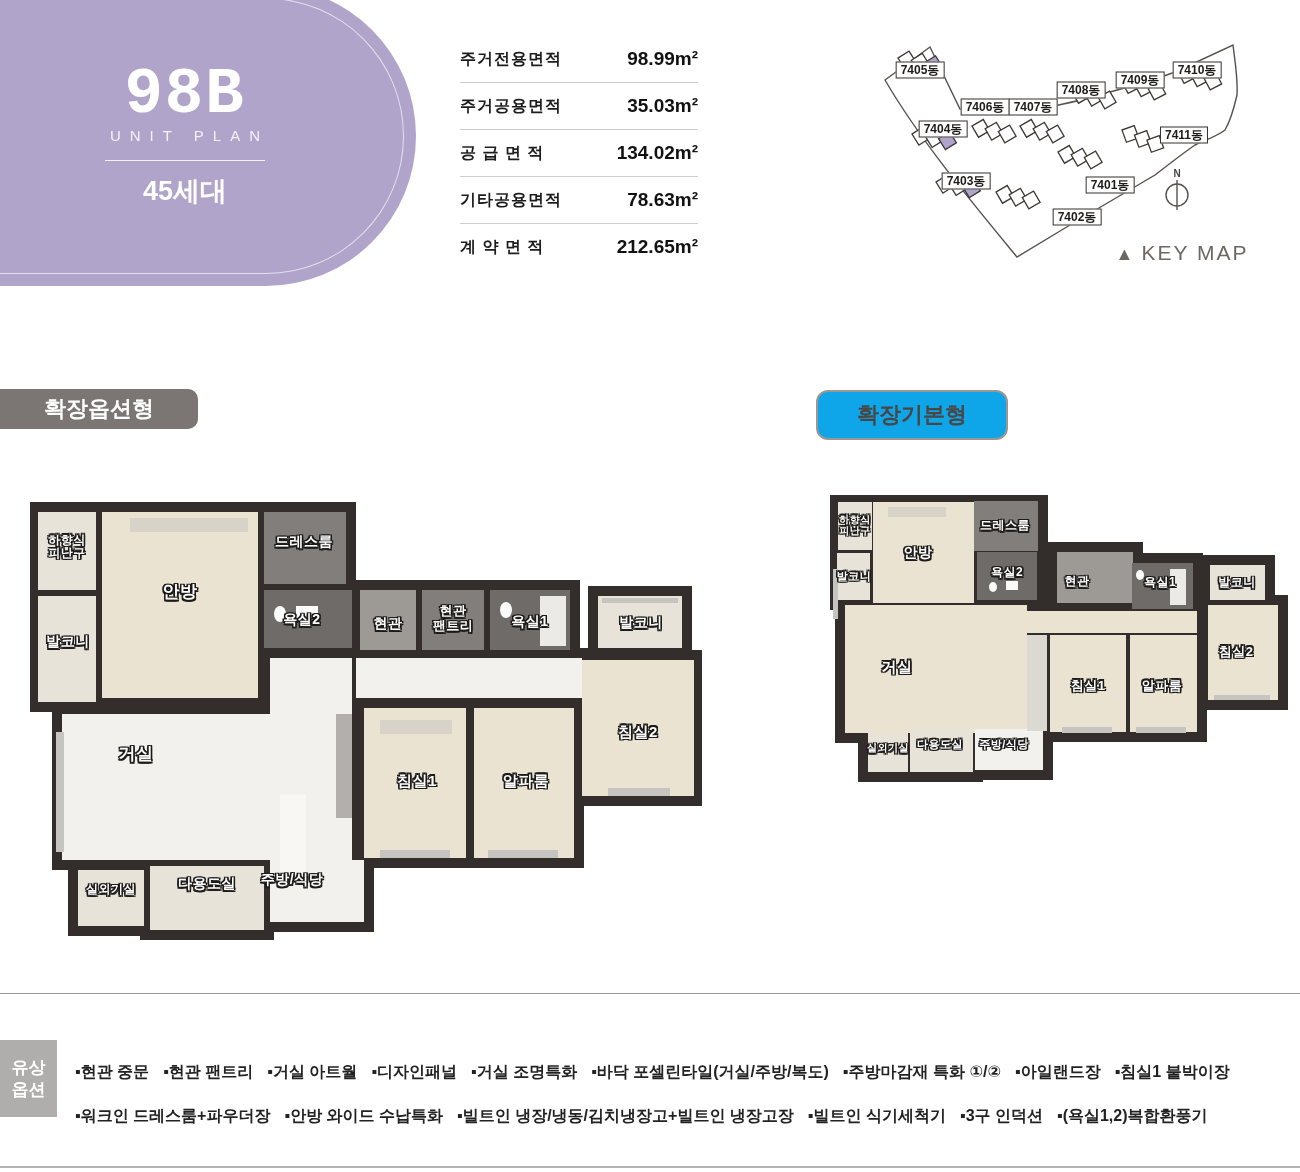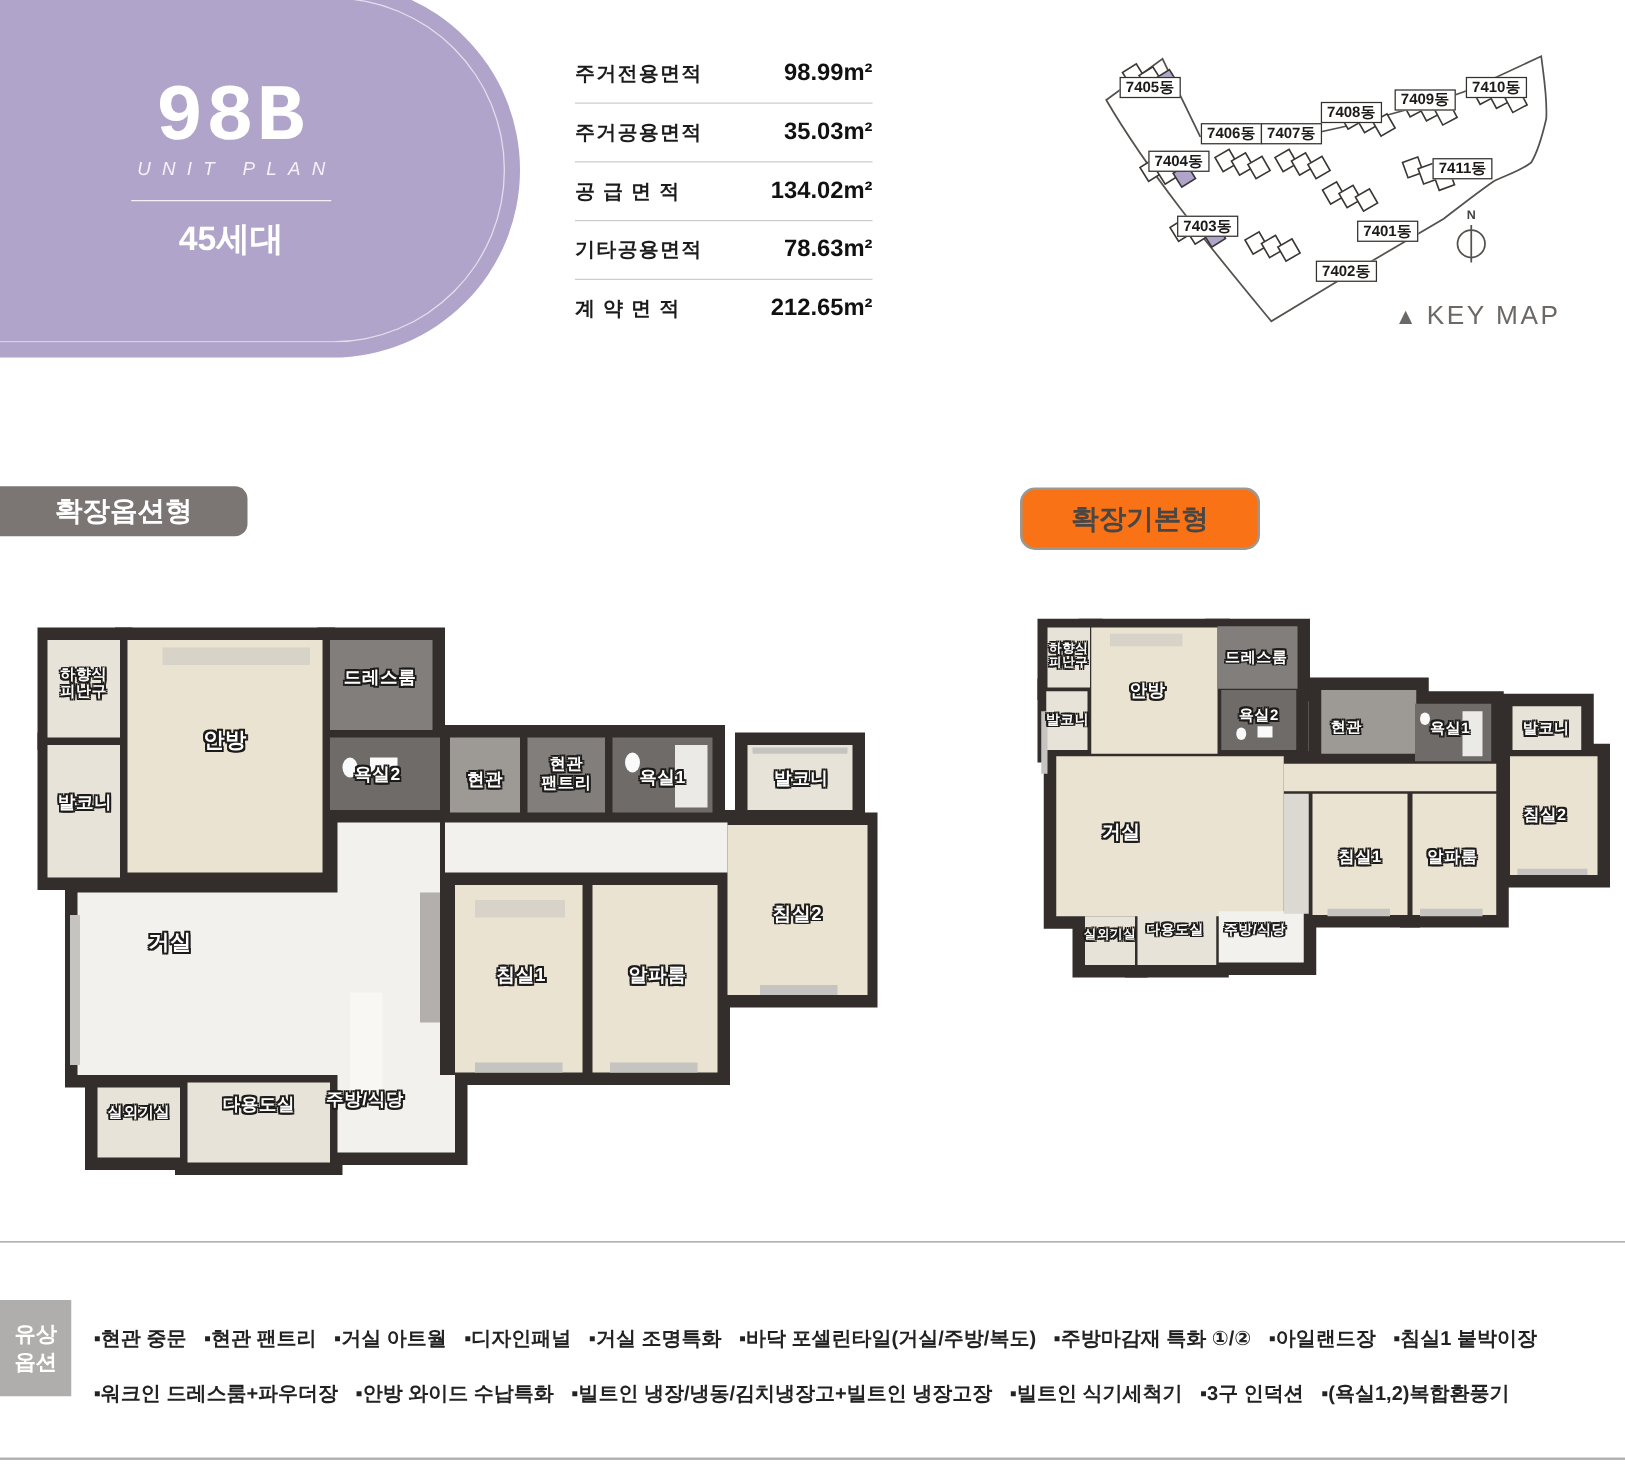--- a/index.html
+++ b/index.html
@@ -7,21 +7,21 @@
         font-family:"Liberation Sans","DejaVu Sans",sans-serif;}
 
   
   .badge{position:absolute;left:-80px;top:-14px;width:496px;height:300px;
          background:#b1a4ca;border-radius:0 150px 150px 0;}
   .badge-outline{position:absolute;left:0;top:12px;right:12px;bottom:12px;
          border:1px solid rgba(255,255,255,.65);border-left:none;border-radius:0 138px 138px 0;}
   .badge-content{position:absolute;left:80px;top:0;width:370px;height:100%;
          display:flex;flex-direction:column;align-items:center;justify-content:center;}
   .badge-code{font-size:64px;font-weight:bold;color:#fff;letter-spacing:2px;line-height:1;font-family:Liberation Mono, monospace;}
-  .badge-sub{margin-top:0;font-size:15px;color:rgba(255,255,255,.85);letter-spacing:9px;text-indent:9px;font-style:italic;}
+  .badge-sub{margin-top:0;font-size:15px;color:rgba(255,255,255,.85);letter-spacing:9px;text-indent:9px;}
   .badge-divider{margin-top:16px;width:160px;height:1px;background:rgba(255,255,255,.85);}
   .badge-households{margin-top:12px;font-size:27px;font-weight:bold;color:#fff;}
 
   
   .area-table{position:absolute;left:460px;top:36px;width:238px;}
   .area-row{display:flex;justify-content:space-between;align-items:center;height:46px;
             border-bottom:1px solid #cfcdca;}
   .area-row:last-child{border-bottom:none;text-align:center;}
   .area-label{font-size:16px;font-weight:bold;color:#1c1c1c;letter-spacing:1px;}
   .area-value{font-size:19px;font-weight:bold;color:#111;}
@@ -34,21 +34,21 @@
             padding:0 4px;line-height:15px;white-space:nowrap;}
   .km-n{position:absolute;transform:translate(-50%,-50%);font-size:10px;font-weight:bold;color:#444;}
   .km-caption{position:absolute;transform:translate(-50%,-50%);white-space:nowrap;
               color:#6c6865;font-size:21px;letter-spacing:2px;font-weight:500;}
   .km-caption .tri{font-size:18px;margin-right:6px;}
 
   
   .plan-tag{position:absolute;height:40px;display:flex;align-items:center;justify-content:center;
             font-size:22px;font-weight:bold;}
   .tag-option{left:0;top:389px;width:198px;background:#7b7573;color:#fff;border-radius:0 10px 10px 0;}
-  .tag-basic{left:816px;top:390px;width:192px;background:#f97316;color:#4a4644;
+  .tag-basic{left:816px;top:390px;width:192px;background:#0ea5e9;color:#4a4644;
              border:2px solid #9b9793;border-radius:12px;box-sizing:border-box;height:50px;}
 
   
   .plan{position:absolute;}
   .room-label{position:absolute;transform:translate(-50%,-50%);color:#fff;font-weight:bold;
       text-align:center;line-height:1.12;white-space:pre-line;letter-spacing:0.5px;
       text-shadow:-1.5px -1.5px 0 #1d1b19,1.5px -1.5px 0 #1d1b19,-1.5px 1.5px 0 #1d1b19,
                    1.5px 1.5px 0 #1d1b19,-1.5px 0 0 #1d1b19,1.5px 0 0 #1d1b19,
                    0 -1.5px 0 #1d1b19,0 1.5px 0 #1d1b19;}
 
@@ -169,21 +169,21 @@
     </svg>
     <span class="km-n" style="left:317px;top:143px;">N</span>
     <div id="km-labels">
         <span class="km-label" style="left: 60px; top: 40px;">7405동</span>
         <span class="km-label" style="left: 125px; top: 77px;">7406동</span>
         <span class="km-label" style="left: 173px; top: 77px; text-align: center;">7407동</span>
         <span class="km-label" style="left: 221px; top: 60px;">7408동</span>
         <span class="km-label" style="left: 280px; top: 50px;">7409동</span>
         <span class="km-label" style="left: 337px; top: 40px;">7410동</span>
         <span class="km-label" style="left: 83px; top: 99px;">7404동</span>
-        <span class="km-label" style="left: 310px; top: 105px;">7411동</span>
+        <span class="km-label" style="left: 324px; top: 105px;">7411동</span>
         <span class="km-label" style="left: 106px; top: 151px;">7403동</span>
         <span class="km-label" style="left: 250px; top: 155px;">7401동</span>
         <span class="km-label" style="left: 217px; top: 187px;">7402동</span>
       </div>
     <div class="km-caption" style="left:322px;top:223px;">
       <span class="tri">▲</span><span>KEY MAP</span>
     </div>
   </div>
 
   <div class="plan-tag tag-option">확장옵션형</div>

